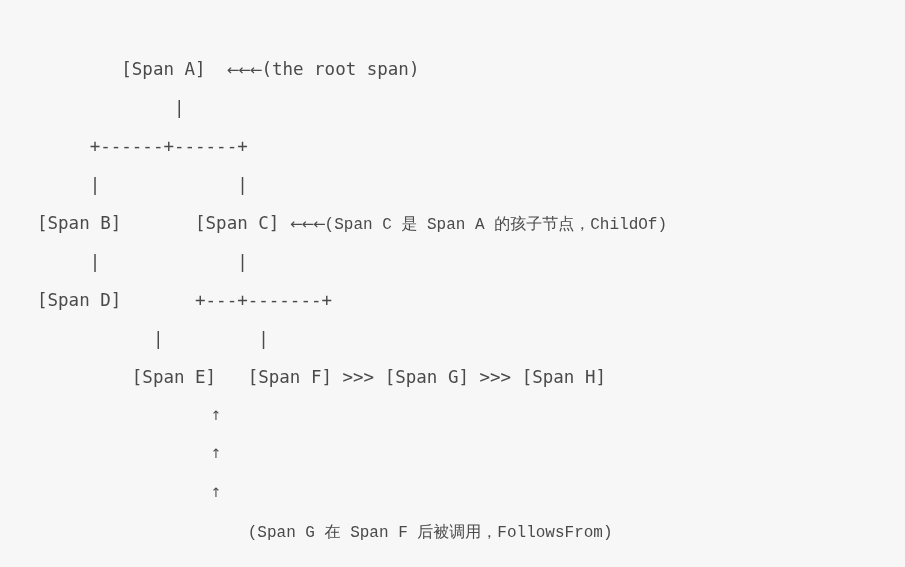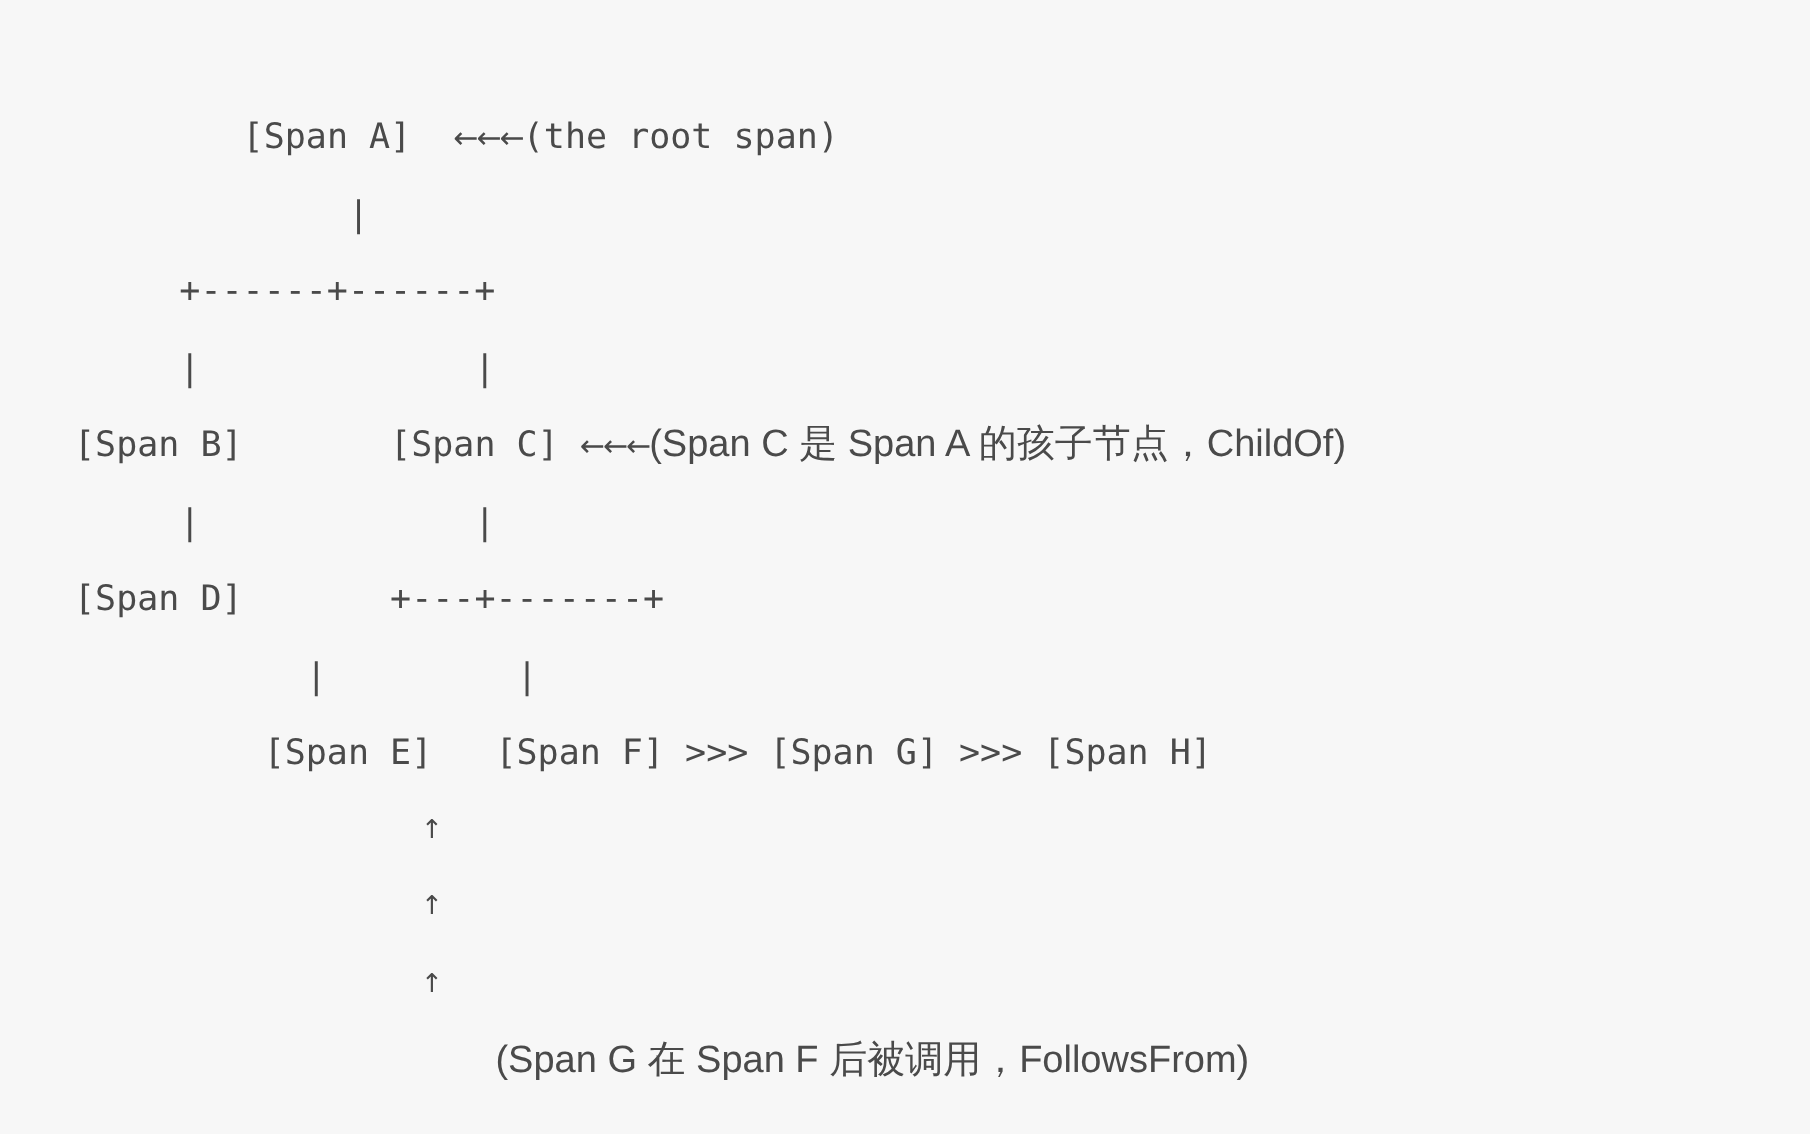--- a/index.html
+++ b/index.html
@@ -35,22 +35,22 @@
     white-space: pre;
     font-weight: 400;
     -webkit-font-smoothing: antialiased;
   }
   .ascii-line {
     display: block;
     height: 38.5px;
     white-space: pre;
   }
   .cjk {
-    font-family: Liberation Sans, sans-serif;
-    font-size: 19px;
+    font-family: Liberation Mono, monospace;
+    font-size: 16px;
   }
   .arrow-left {
     font-family: "DejaVu Sans", "Liberation Sans", sans-serif;
     font-size: 15px;
     letter-spacing: -1px;
   }
   .arrow-up {
     font-family: "DejaVu Sans", "Liberation Sans", sans-serif;
     font-size: 13px;
   }

